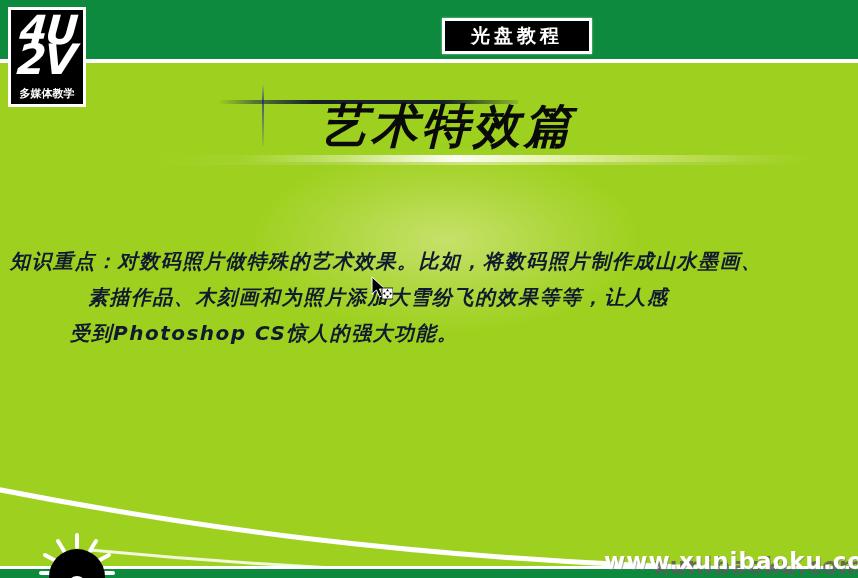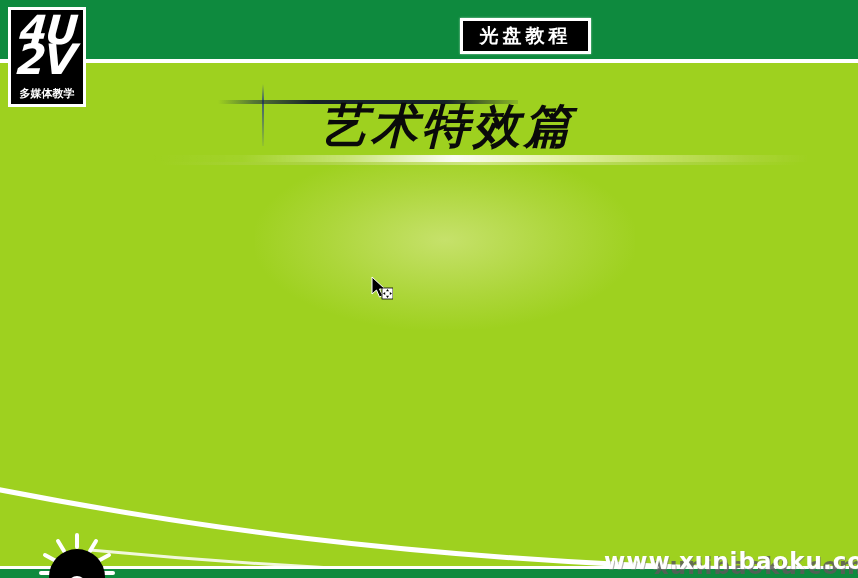--- a/index.html
+++ b/index.html
@@ -86,23 +86,23 @@
     font-size: 11px;
     font-weight: bold;
     letter-spacing: 0px;
     font-family: Liberation Serif, serif;
     margin-top: 25px;
   }
 
   
   .plaque {
     position: absolute;
-    left: 460px;
+    left: 442px;
     top: 18px;
-    width: 131px;
+    width: 150px;
     height: 36px;
     background: #000000;
     border: 3px solid #ffffff;
     box-sizing: border-box;
     display: flex;
     align-items: center;
     justify-content: center;
     z-index: 9;
     box-shadow: 0 0 2px rgba(255,255,255,0.6);
   }
@@ -305,20 +305,25 @@
   </div>
 
   <div class="deco-cross-v"></div>
   <div class="deco-cross-h"></div>
 
   <div class="title-main">艺术特效篇</div>
 
   <div class="deco-underline"></div>
   <div class="deco-underline-2"></div>
 
+  <div class="body-block">
+    <div class="body-line line-1">知识重点：对数码照片做特殊的艺术效果。比如，将数码照片制作成山水墨画、</div>
+    <div class="body-line line-2">素描作品、木刻画和为照片添加大雪纷飞的效果等等，让人感</div>
+    <div class="body-line line-3">受到Photoshop CS惊人的强大功能。</div>
+  </div>
 
   <svg class="swoosh" viewBox="0 0 790 110">
     <path d="M 0 6 C 200 46, 430 82, 790 92" stroke="#ffffff" stroke-width="5" fill="none"></path>
     <path d="M 120 72 C 330 92, 520 100, 790 100" stroke="#ffffff" stroke-width="3" fill="none" opacity="0.85"></path>
   </svg>
 
   <svg class="gear" viewBox="0 0 78 78">
     <g stroke="#ffffff" stroke-width="4" stroke-linecap="round">
       <line x1="39" y1="2" x2="39" y2="14"></line>
       <line x1="20" y1="8" x2="26" y2="18"></line>

